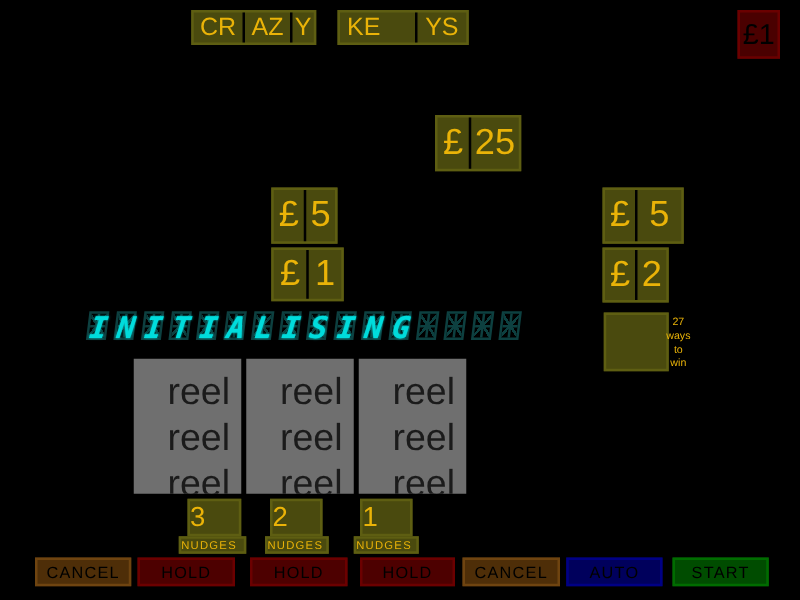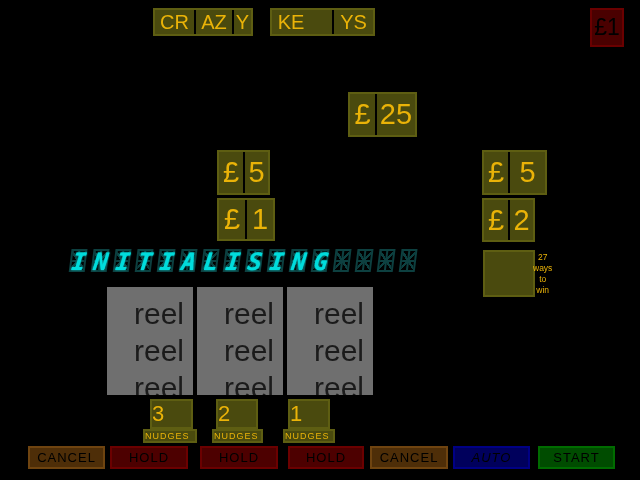--- a/index.html
+++ b/index.html
@@ -227,16 +227,16 @@
   <div class="box nudge-label" style="left:212px; top:429px; width:51px; height:14px;">NUDGES</div>
 
   <div class="box nudge-count" style="left:288px; top:399px; width:42px; height:30px;">1</div>
   <div class="box nudge-label" style="left:283px; top:429px; width:52px; height:14px;">NUDGES</div>
 
   <div class="btn btn-cancel" style="left:28px;  width:77px;">CANCEL</div>
   <div class="btn btn-hold" style="left:110px; width:78px;">HOLD</div>
   <div class="btn btn-hold" style="left:200px; width:78px;">HOLD</div>
   <div class="btn btn-hold" style="left:288px; width:76px;">HOLD</div>
   <div class="btn btn-collect" style="left:370px; width:78px;">CANCEL</div>
-  <div class="btn btn-auto" style="left:453px; width:77px;font-style:italic;">AUTO</div>
+  <div class="btn btn-auto" style="left:453px; width:77px;">AUTO</div>
   <div class="btn btn-start" style="left:538px; width:77px;">START</div>
 
 </div>
 
 </body></html>

